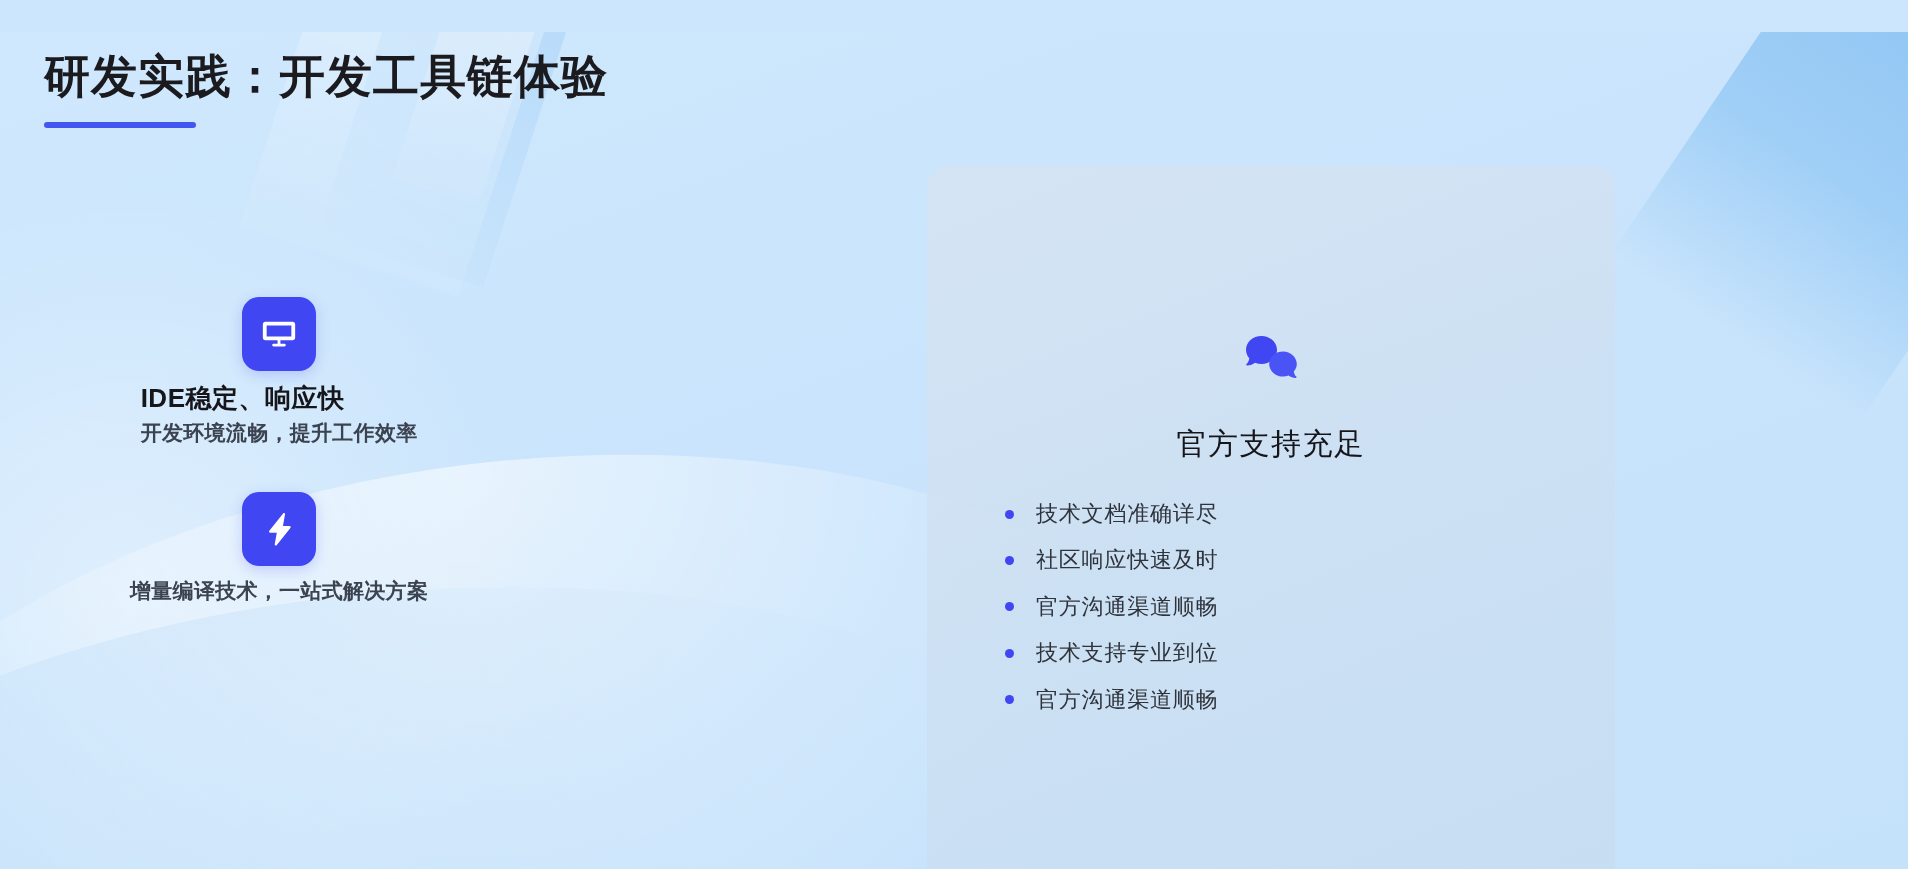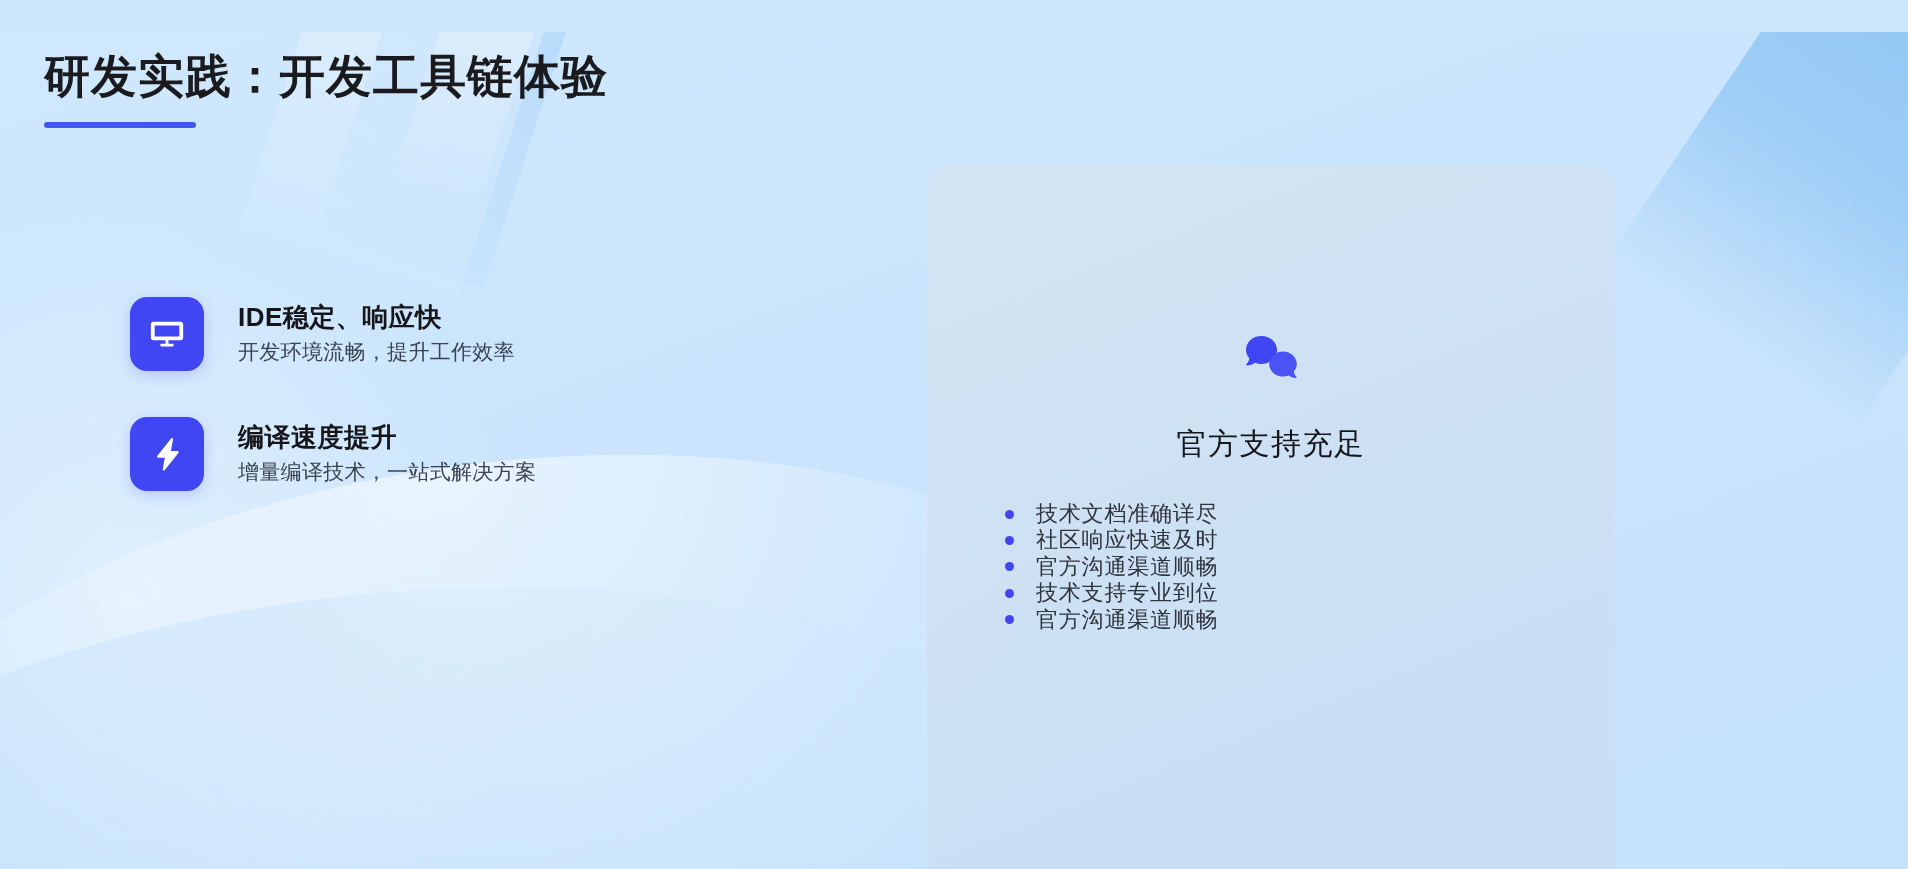--- a/index.html
+++ b/index.html
@@ -124,21 +124,22 @@
     left: 130px;
     top: 265px;
     z-index: 5;
     display: flex;
     flex-direction: column;
     gap: 46px;
   }
   .feature-row {
     display: flex;
     align-items: center;
-    gap: 34px;
+    gap: 12px;
+    flex-direction: column;
   }
   .feature-icon-tile {
     width: 74px;
     height: 74px;
     border-radius: 17px;
     background: #3f46f2;
     display: flex;
     align-items: center;
     justify-content: center;
     flex: 0 0 auto;
@@ -149,21 +150,21 @@
   .feature-title {
     font-size: 26px;
     font-weight: 700;
     color: #15151a;
     letter-spacing: .5px;
     line-height: 1.2;
     white-space: nowrap;
   }
   .feature-desc {
     font-size: 21px;
-    font-weight: 400;
+    font-weight: 700;
     color: #3c4350;
     letter-spacing: .3px;
     line-height: 1.25;
     white-space: nowrap;
   }
 
   
   .support-card {
     position: absolute;
     left: 927px;
@@ -191,20 +192,21 @@
     font-size: 30px;
     font-weight: 400;
     color: #15151a;
     letter-spacing: 1.5px;
     margin-bottom: 36px;
   }
   .card-bullets {
     list-style: none;
     display: flex;
     flex-direction: column;
+    gap: 20px;
     align-self: flex-start;
     margin-left: 78px;
   }
   .card-bullet {
     display: flex;
     align-items: center;
     gap: 22px;
   }
   .bullet-dot {
     width: 9px;
@@ -257,21 +259,20 @@
       </div>
     </div>
 
     <div class="feature-row">
       <div class="feature-icon-tile">
         <svg width="38" height="38" viewBox="0 0 24 24" fill="#ffffff" aria-hidden="true">
           <path d="M14.6 2.2 5.9 13.1c-.4.5-.1 1.2.5 1.2h4.2l-1.3 7.4c-.1.7.8 1.1 1.2.5l8.7-10.9c.4-.5.1-1.2-.5-1.2h-4.2l1.3-7.4c.1-.7-.8-1.1-1.2-.5z"></path>
         </svg>
       </div>
       <div class="feature-text">
-        <div class="feature-title">编译速度提升</div>
         <div class="feature-desc">增量编译技术，一站式解决方案</div>
       </div>
     </div>
 
 
   </div>
 
   <div class="support-card">
     <div class="card-inner">
 

